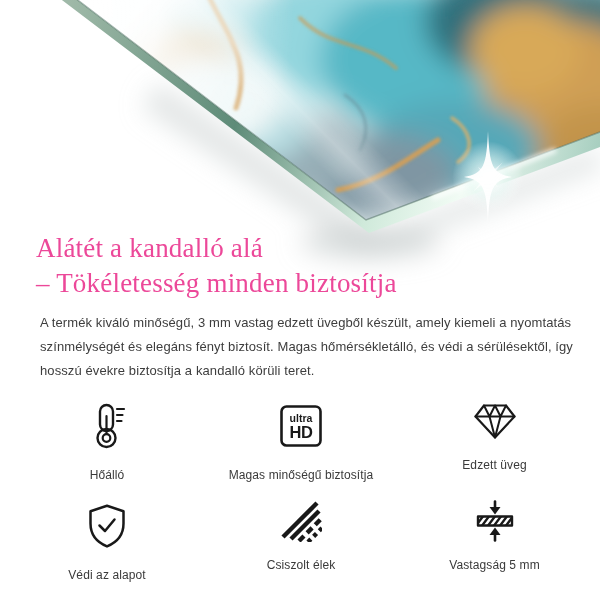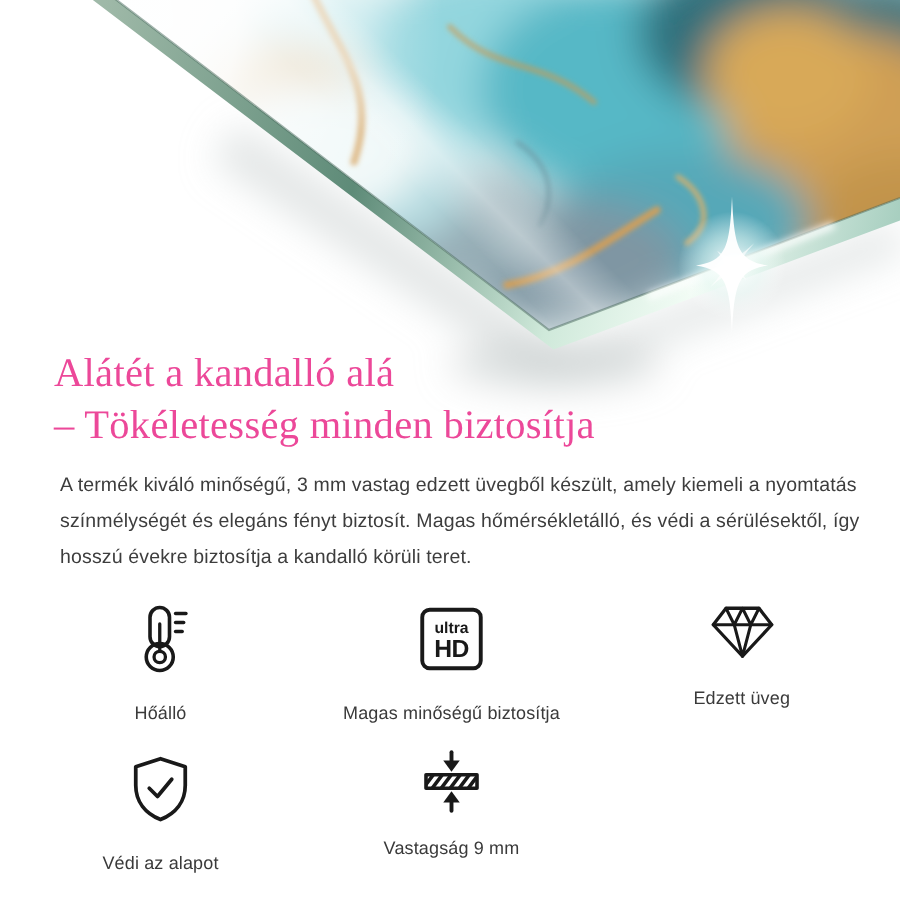--- a/index.html
+++ b/index.html
@@ -181,20 +181,31 @@
       <div class="icon-slot">
     <svg width="44" height="46" viewBox="0 0 44 46">
       <path d="M22 2.8 L38.5 8.2 V20.5 C38.5 31.5 32 39.3 22 43.4 C12 39.3 5.5 31.5 5.5 20.5 V8.2 Z" stroke-width="2.5"></path>
       <path d="M14.5 22.5 L20 28 L29.5 16.5" stroke-width="2.5"></path>
     </svg>
       </div>
       <div class="feature-label">Védi az alapot</div>
     </div>
     <div class="feature row2">
       <div class="icon-slot">
+    <svg width="42" height="42" viewBox="0 0 42 42">
+      <line x1="3" y1="37" x2="37" y2="3" stroke-width="4.4" stroke-linecap="butt"></line>
+      <line x1="11" y1="39" x2="39" y2="11" stroke-width="4.4" stroke-linecap="butt"></line>
+      <line x1="19" y1="41" x2="41" y2="19" stroke-width="4.4" stroke-linecap="butt" stroke-dasharray="7 4.5"></line>
+      <line x1="28" y1="42" x2="42" y2="28" stroke-width="4.4" stroke-linecap="butt" stroke-dasharray="4 4"></line>
+    </svg>
+      </div>
+      <div class="feature-label">Csiszolt élek</div>
+    </div>
+    <div class="feature row2">
+      <div class="icon-slot">
     <svg width="44" height="42" viewBox="0 0 44 42">
       <defs>
             <clipPath id="barClip5">
               <rect x="5" y="16.5" width="34" height="9"></rect>
             </clipPath>
           </defs>
       <line x1="22" y1="1.5" x2="22" y2="7.5" stroke-width="2.6"></line>
       <polygon class="solid" points="16.5,7 27.5,7 22,14.5"></polygon>
       <rect x="5" y="16.5" width="34" height="9" stroke-width="2.4"></rect>
       <g clip-path="url(#barClip5)" stroke-width="2.4">
@@ -203,15 +214,15 @@
         <line x1="14" y1="27" x2="23" y2="15"></line>
             <line x1="20" y1="27" x2="29" y2="15"></line>
         <line x1="26" y1="27" x2="35" y2="15"></line>
             <line x1="32" y1="27" x2="41" y2="15"></line>
         <line x1="38" y1="27" x2="47" y2="15"></line>
       </g>
       <polygon class="solid" points="16.5,35 27.5,35 22,27.5"></polygon>
       <line x1="22" y1="34.5" x2="22" y2="40.5" stroke-width="2.6"></line>
     </svg>
       </div>
-      <div class="feature-label">Vastagság 9 mm</div>
+      <div class="feature-label">Vastagság 5 mm</div>
     </div>
   </div>
 
 </body></html>

